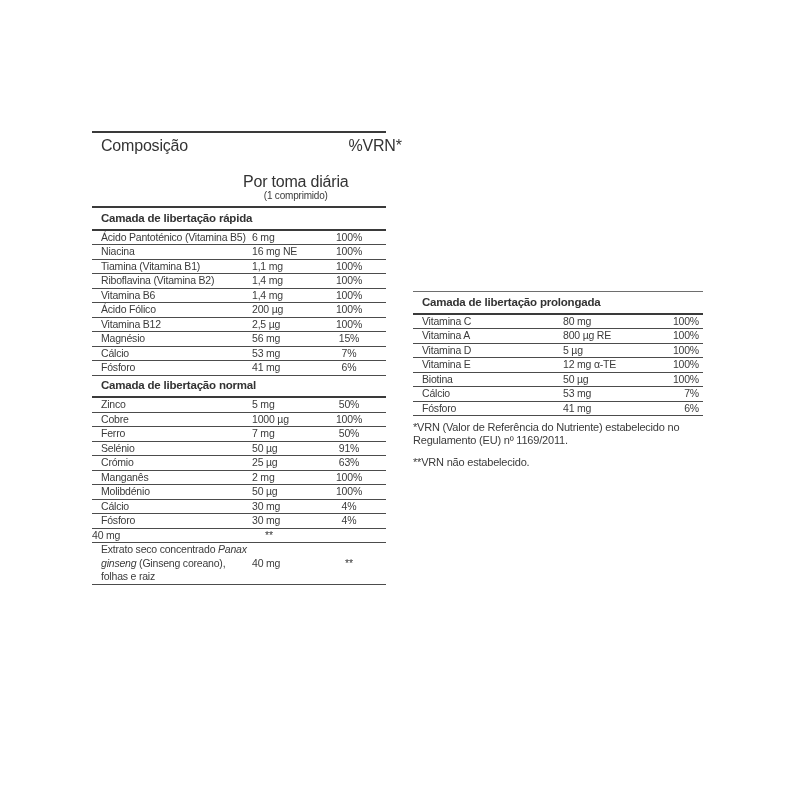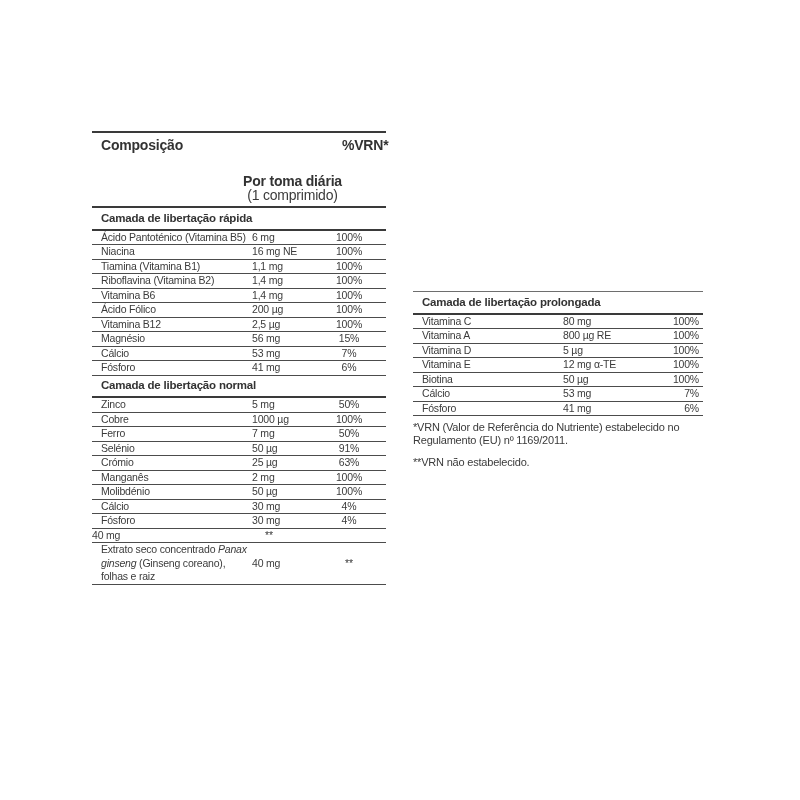--- a/index.html
+++ b/index.html
@@ -25,25 +25,25 @@
   #right-tbl { left: 413px; top: 291px; width: 290px; border-top: 1.5px solid #6e6e6e; }
 
   
   .thead {
     display: flex;
     align-items: flex-start;
     border-top: 2.5px solid #3a3a3a;
     border-bottom: 2.5px solid #3a3a3a;
     padding: 6px 0 4px 0;
   }
-  .th { font-weight: bold; font-size: 14px; color: #333333; }
+  .th { font-weight: normal; font-size: 16px; color: #333333; }
   .head-name { flex: 0 0 151px; padding-left: 9px; box-sizing: border-box; }
   .head-amt  { flex: 0 0 78px; display: flex; justify-content: center; margin-top: 36px; }
   .head-amt .stack { text-align: center; white-space: nowrap; }
-  .head-amt .sub { font-weight: normal; font-size: 14px; color: #3b3b3b; }
+  .head-amt .sub { font-weight: normal; font-size: 10px; color: #3b3b3b; }
   .head-vrn  { flex: 1; text-align: left; white-space: nowrap; }
 
   
   .trow {
     display: flex;
     align-items: center;
     border-bottom: 1.5px solid #4c4c4c;
     padding: 0 0;
     min-height: 13.5px;
   }

